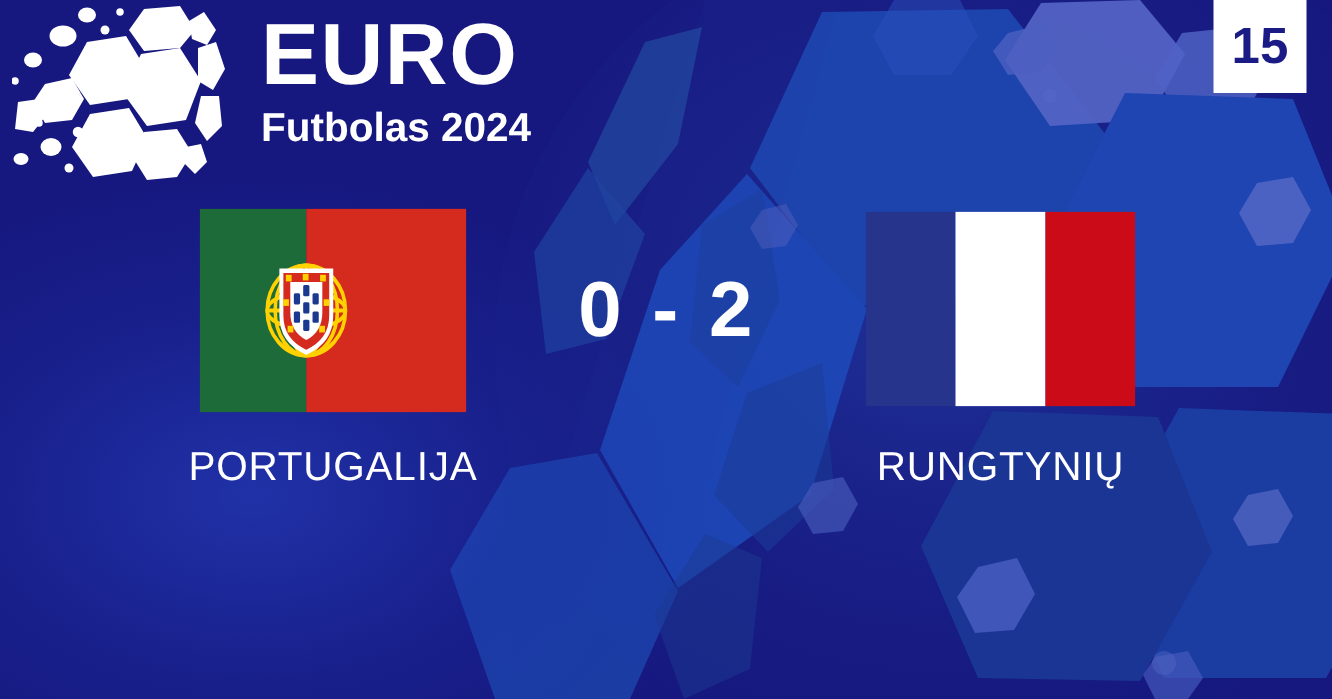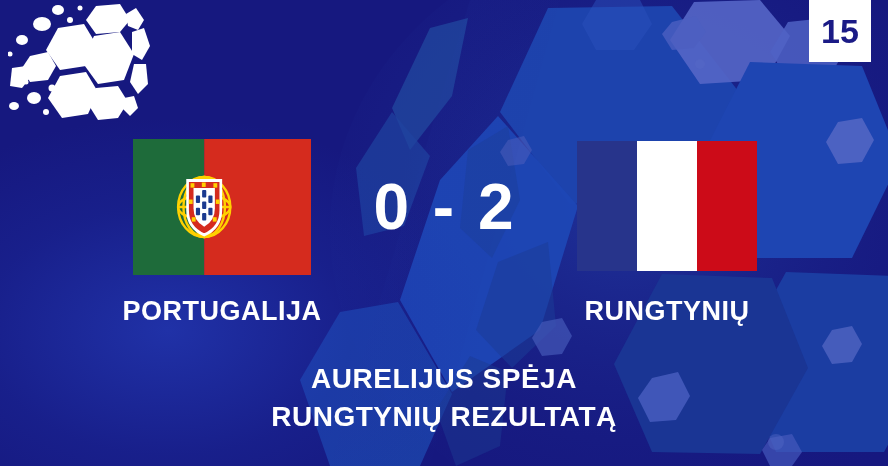--- a/index.html
+++ b/index.html
@@ -112,33 +112,33 @@
   .flag svg { display: block; width: 100%; height: 100%; }
 
   
   #score {
     position: absolute;
     left: 345px;
     top: 178px;
     width: 200px;
     text-align: center;
     color: #ffffff;
-    font-size: 64px;
+    font-size: 52px;
     font-weight: bold;
     letter-spacing: 3px;
     line-height: 58px;
     white-space: nowrap;
   }
 
   
   .team-name {
     position: absolute;
     color: #ffffff;
     font-size: 27px;
-    font-weight: bold;
+    font-weight: normal;
     letter-spacing: 0.5px;
     line-height: 32px;
     text-align: center;
     white-space: nowrap;
   }
   #team-name-home { left: 102px; top: 295px; width: 240px; }
   #team-name-away { left: 546px; top: 295px; width: 242px; }
 
   
   #caption {
@@ -240,20 +240,24 @@
         <ellipse cx="50" cy="8" rx="6" ry="5"></ellipse>
         <ellipse cx="60" cy="110" rx="5" ry="4"></ellipse>
         <circle cx="44" cy="86" r="3.5"></circle>
         <circle cx="62" cy="18" r="3"></circle>
         <circle cx="18" cy="80" r="2.5"></circle>
         <circle cx="38" cy="110" r="3"></circle>
         <circle cx="2" cy="52" r="2.5"></circle>
         <circle cx="72" cy="6" r="2.5"></circle>
       </g>
     </svg>
+    <div id="logo-text">
+      <div id="euro-word">EURO</div>
+      <div id="euro-sub">Futbolas 2024</div>
+    </div>
   </div>
 
   <div id="match-badge">
     <span id="match-badge-number">15</span>
   </div>
 
   <div class="flag" id="flag-home">
     <svg viewBox="0 0 600 400" preserveAspectRatio="none">
       <rect x="0" y="0" width="240" height="400" fill="#1e6b3a"></rect>
       <rect x="240" y="0" width="360" height="400" fill="#d52b1e"></rect>
@@ -299,18 +303,14 @@
       <rect x="200" y="0" width="200" height="400" fill="#ffffff"></rect>
       <rect x="400" y="0" width="200" height="400" fill="#cc0b18"></rect>
     </svg>
   </div>
 
   <div id="score">0 - 2</div>
 
   <div class="team-name" id="team-name-home">PORTUGALIJA</div>
   <div class="team-name" id="team-name-away">RUNGTYNIŲ</div>
 
-  <div id="caption">
-    <div>AURELIJUS SPĖJA</div>
-    <div>RUNGTYNIŲ REZULTATĄ</div>
-  </div>
 
 </div>
 
 </body></html>

